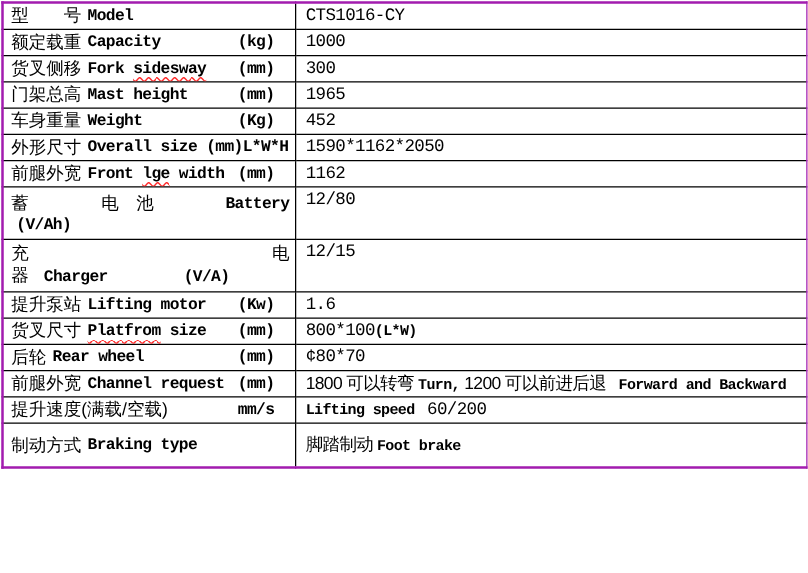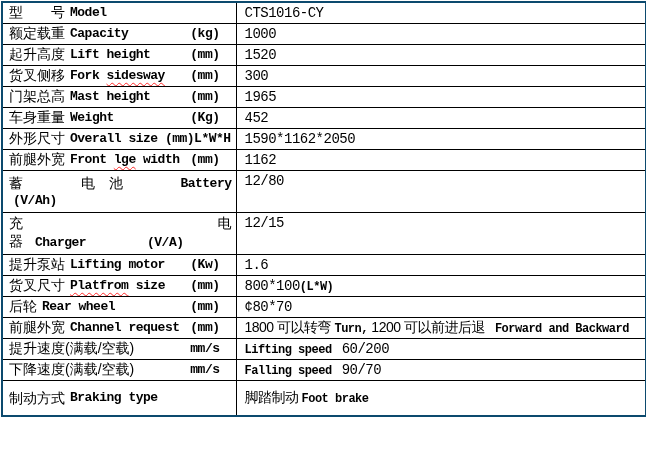--- a/index.html
+++ b/index.html
@@ -4,21 +4,21 @@
 <style>
   * { box-sizing: border-box; }
   html, body { margin: 0; padding: 0; }
   body {
     width: 646px; height: 458px; background: #ffffff; color: #000;
     font-family: "Liberation Sans", sans-serif; overflow: hidden;
   }
   table.spec {
     border-collapse: collapse; table-layout: fixed;
     width: 644px; margin: 1px 0 0 1px;
-    border: 2px solid #0c4a6e;
+    border: 2px solid #a21caf;
   }
   td { border: 1px solid #000; padding: 0; vertical-align: middle; overflow: hidden; }
   tr.s   { height: 21px; }
   tr.d   { height: 42px; }
   tr.last{ height: 36px; }
 
   
   .lab { display: flex; align-items: center; width: 100%; padding: 0 16px 0 6px; }
   .zh  { font-family: "Liberation Sans", sans-serif; font-size: 14px; white-space: pre; }
   .en  { font-family: "Liberation Mono", monospace; font-weight: 700; font-size: 13px;
@@ -70,30 +70,20 @@
     <td>
           <div class="lab">
       <span class="zh">额定载重</span>
       <span class="en">Capacity</span>
       <span class="unit">(kg)</span>
     </div>
         </td>
     <td class="val"><span>1000</span></td>
   </tr>
 
-  <tr class="s">
-    <td>
-          <div class="lab">
-      <span class="zh">起升高度</span>
-      <span class="en">Lift height</span>
-      <span class="unit">(mm)</span>
-    </div>
-        </td>
-    <td class="val"><span>1520</span></td>
-  </tr>
 
   <tr class="s">
     <td>
           <div class="lab">
       <span class="zh">货叉侧移</span>
       <span class="en"><span>Fork </span><span class="wavy">sidesway</span></span>
       <span class="unit">(mm)</span>
     </div>
         </td>
     <td class="val"><span>300</span></td>
@@ -227,29 +217,20 @@
   <tr class="s">
     <td>
           <div class="lab">
       <span class="zh">提升速度(满载/空载)</span>
       <span class="unit">mm/s</span>
     </div>
         </td>
     <td class="val"><span class="b">Lifting speed</span><span class="gap">60/200</span></td>
   </tr>
 
-  <tr class="s">
-    <td>
-          <div class="lab">
-      <span class="zh">下降速度(满载/空载)</span>
-      <span class="unit">mm/s</span>
-    </div>
-        </td>
-    <td class="val"><span class="b">Falling speed</span><span class="gap">90/70</span></td>
-  </tr>
 
   <tr class="last">
     <td>
           <div class="lab" style="align-items:flex-start;padding-top:2px;">
       <span class="zh">制动方式</span>
       <span class="en">Braking type</span>
     </div>
         </td>
     <td class="val"><span class="zh">脚踏制动</span><span class="b" style="margin-left:3px">Foot brake</span></td>
   </tr>

